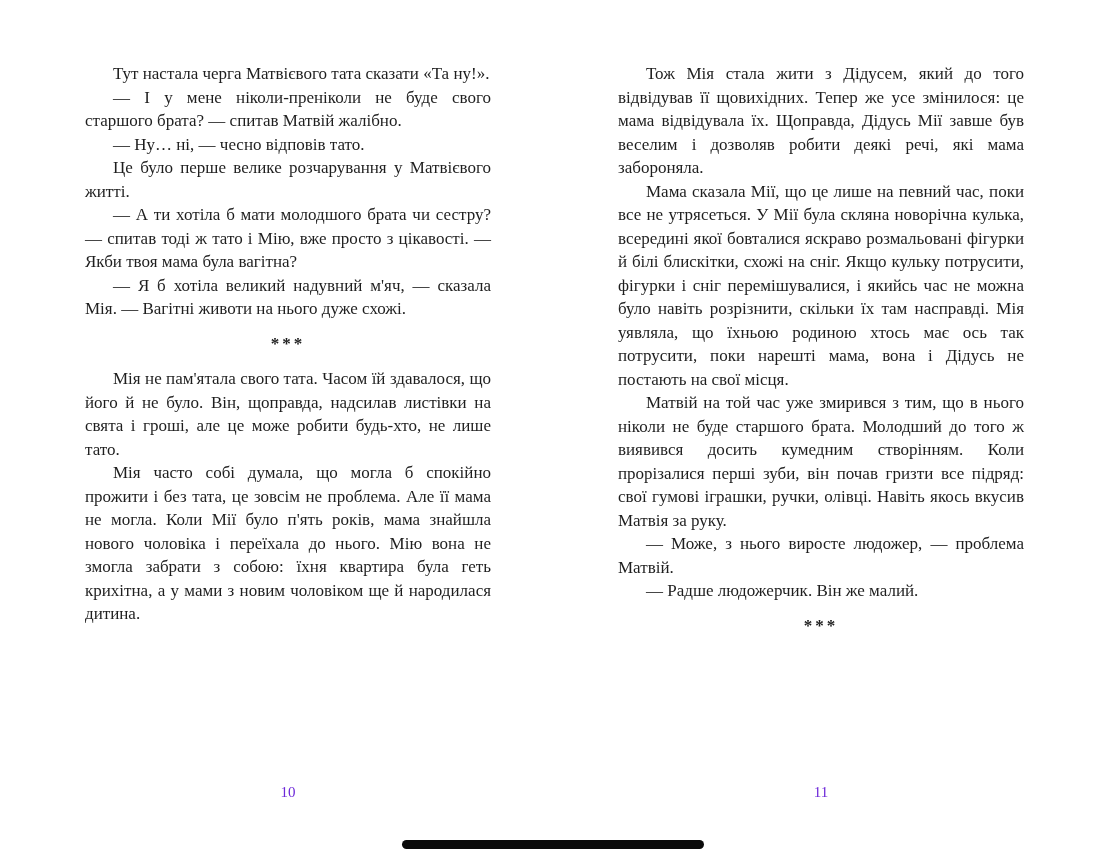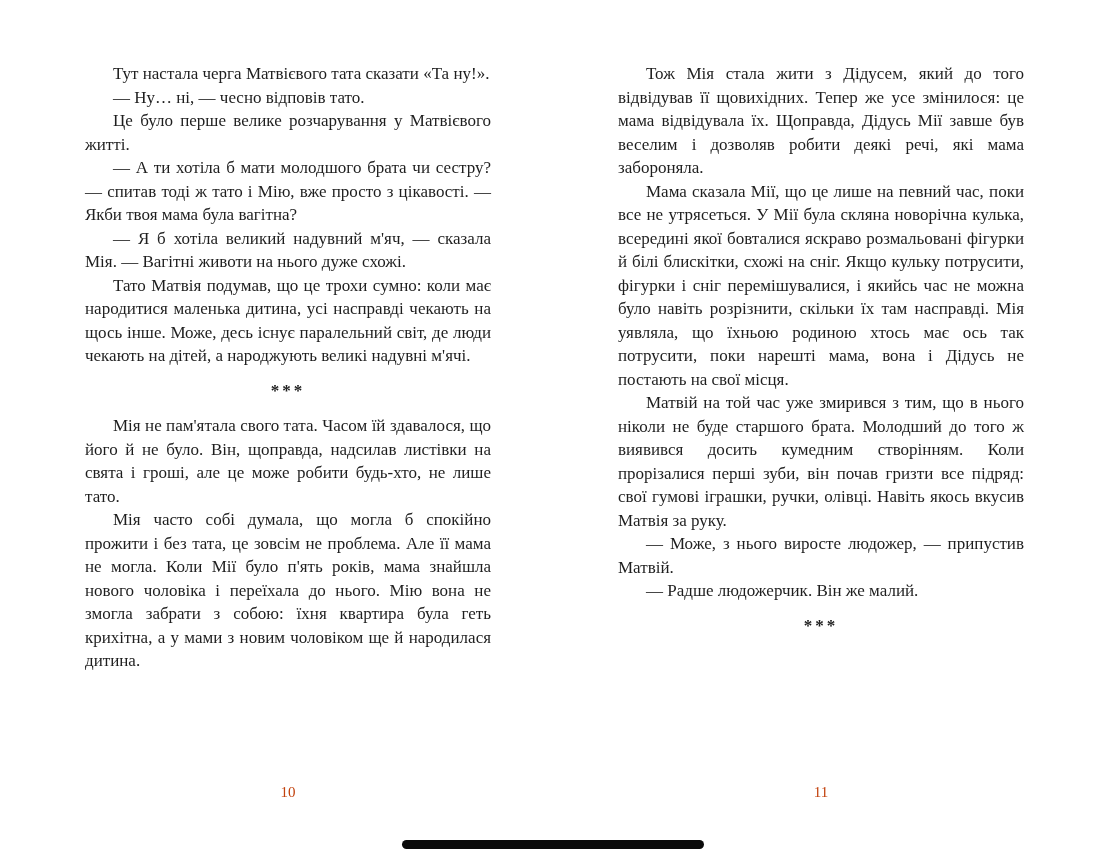--- a/index.html
+++ b/index.html
@@ -47,59 +47,59 @@
     line-height: 23.5px;
     margin: 11px 0 12px 0;
   }
   .pagenum {
     position: absolute;
     top: 722px;
     left: 0;
     right: 0;
     text-align: center;
     font-size: 15px;
-    color: #c2410c;
+    color: #6d28d9;
   }
   .home-bar {
     position: absolute;
     bottom: 1px;
     left: 50%;
     transform: translateX(-50%);
     width: 302px;
     height: 9px;
     border-radius: 5px;
     background: #0a0a0a;
   }
 </style>
 </head>
 <body>
 
 <div class="spread">
 
   <div class="page left">
     <div class="page-text">
       <p>Тут настала черга Матвієвого тата сказати «Та ну!».</p>
+      <p>— І у мене ніколи-преніколи не буде свого старшого брата? — спитав Матвій жалібно.</p>
       <p>— Ну… ні, — чесно відповів тато.</p>
       <p>Це було перше велике розчарування у Матвієвого житті.</p>
       <p>— А ти хотіла б мати молодшого брата чи сестру? — спитав тоді ж тато і Мію, вже просто з цікавості. — Якби твоя мама була вагітна?</p>
       <p>— Я б хотіла великий надувний м'яч, — сказала Мія. — Вагітні животи на нього дуже схожі.</p>
-      <p>Тато Матвія подумав, що це трохи сумно: коли має народитися маленька дитина, усі насправді чекають на щось інше. Може, десь існує паралельний світ, де люди чекають на дітей, а народжують великі надувні м'ячі.</p>
       <div class="sep">***</div>
       <p>Мія не пам'ятала свого тата. Часом їй здавалося, що його й не було. Він, щоправда, надсилав листівки на свята і гроші, але це може робити будь-хто, не лише тато.</p>
       <p>Мія часто собі думала, що могла б спокійно прожити і без тата, це зовсім не проблема. Але її мама не могла. Коли Мії було п'ять років, мама знайшла нового чоловіка і переїхала до нього. Мію вона не змогла забрати з собою: їхня квартира була геть крихітна, а у мами з новим чоловіком ще й народилася дитина.</p>
     </div>
     <div class="pagenum">10</div>
   </div>
 
   <div class="page right">
     <div class="page-text">
       <p>Тож Мія стала жити з Дідусем, який до того відвідував її щовихідних. Тепер же усе змінилося: це мама відвідувала їх. Щоправда, Дідусь Мії завше був веселим і дозволяв робити деякі речі, які мама забороняла.</p>
       <p>Мама сказала Мії, що це лише на певний час, поки все не утрясеться. У Мії була скляна новорічна кулька, всередині якої бовталися яскраво розмальовані фігурки й білі блискітки, схожі на сніг. Якщо кульку потрусити, фігурки і сніг перемішувалися, і якийсь час не можна було навіть розрізнити, скільки їх там насправді. Мія уявляла, що їхньою родиною хтось має ось так потрусити, поки нарешті мама, вона і Дідусь не постають на свої місця.</p>
       <p>Матвій на той час уже змирився з тим, що в нього ніколи не буде старшого брата. Молодший до того ж виявився досить кумедним створінням. Коли прорізалися перші зуби, він почав гризти все підряд: свої гумові іграшки, ручки, олівці. Навіть якось вкусив Матвія за руку.</p>
-      <p>— Може, з нього виросте людожер, — припустив Матвій.</p>
+      <p>— Може, з нього виросте людожер, — проблема Матвій.</p>
       <p>— Радше людожерчик. Він же малий.</p>
       <div class="sep">***</div>
     </div>
     <div class="pagenum">11</div>
   </div>
 
   <div class="home-bar"></div>
 
 </div>
 

